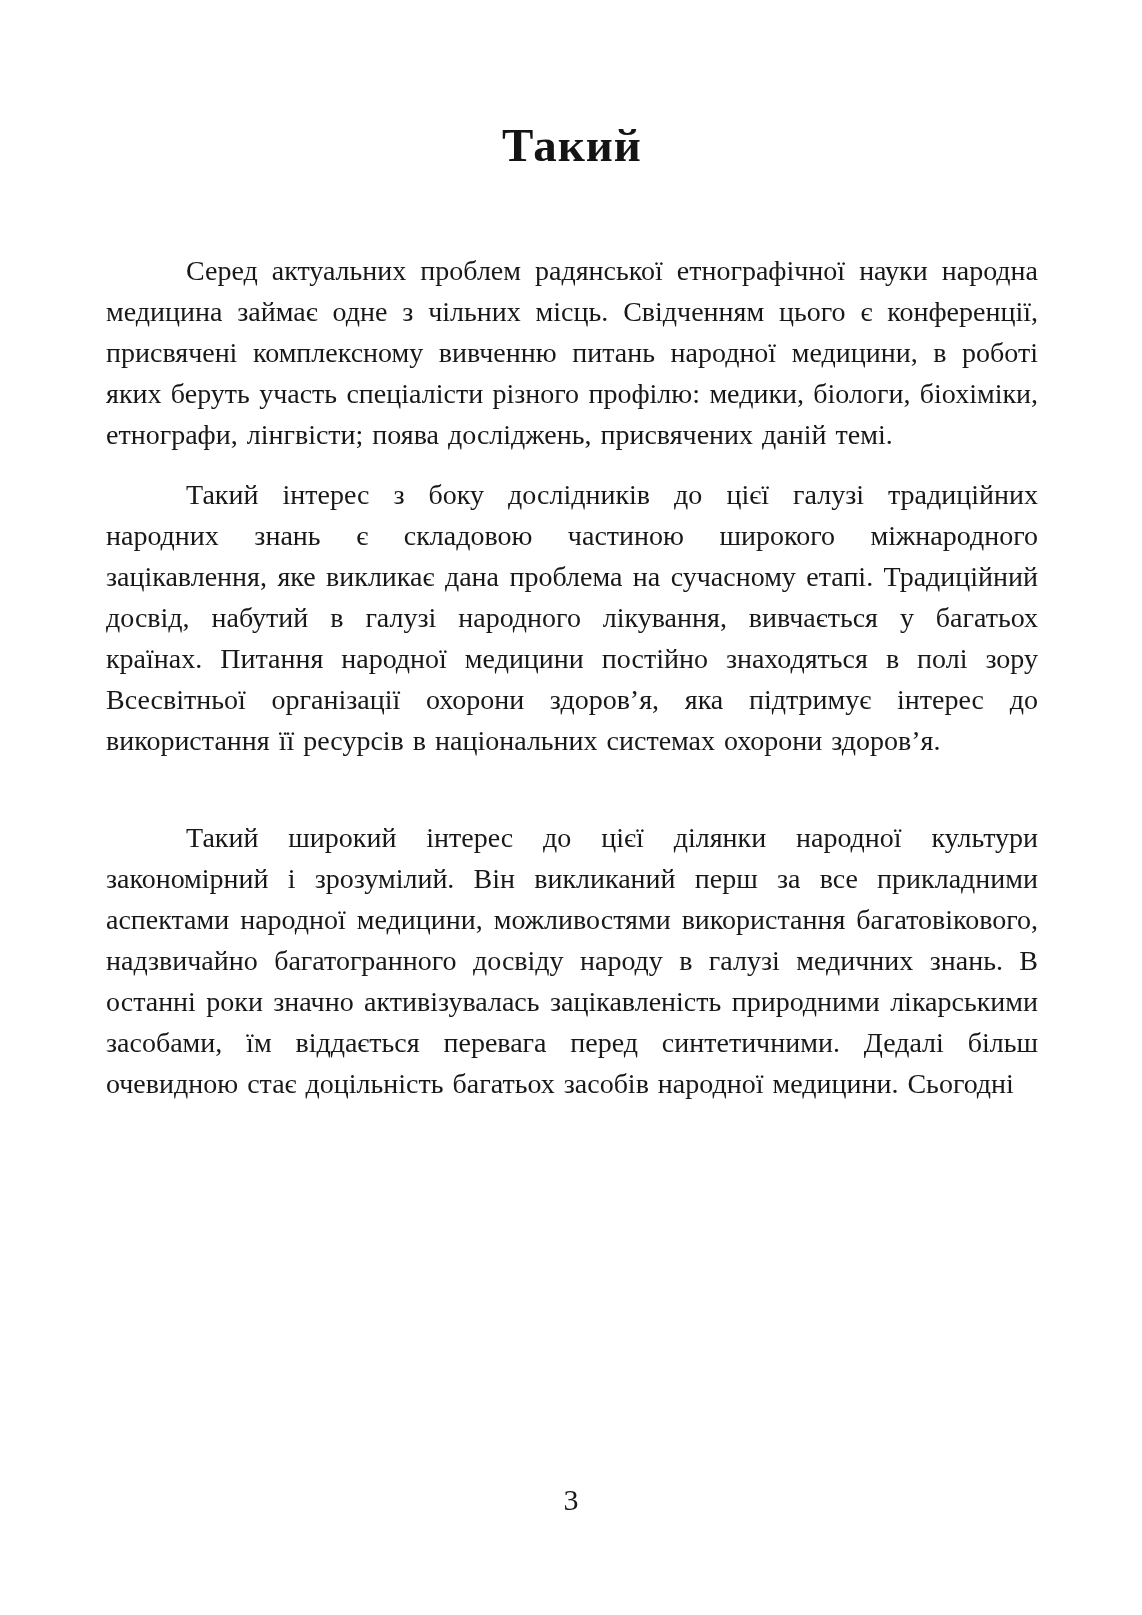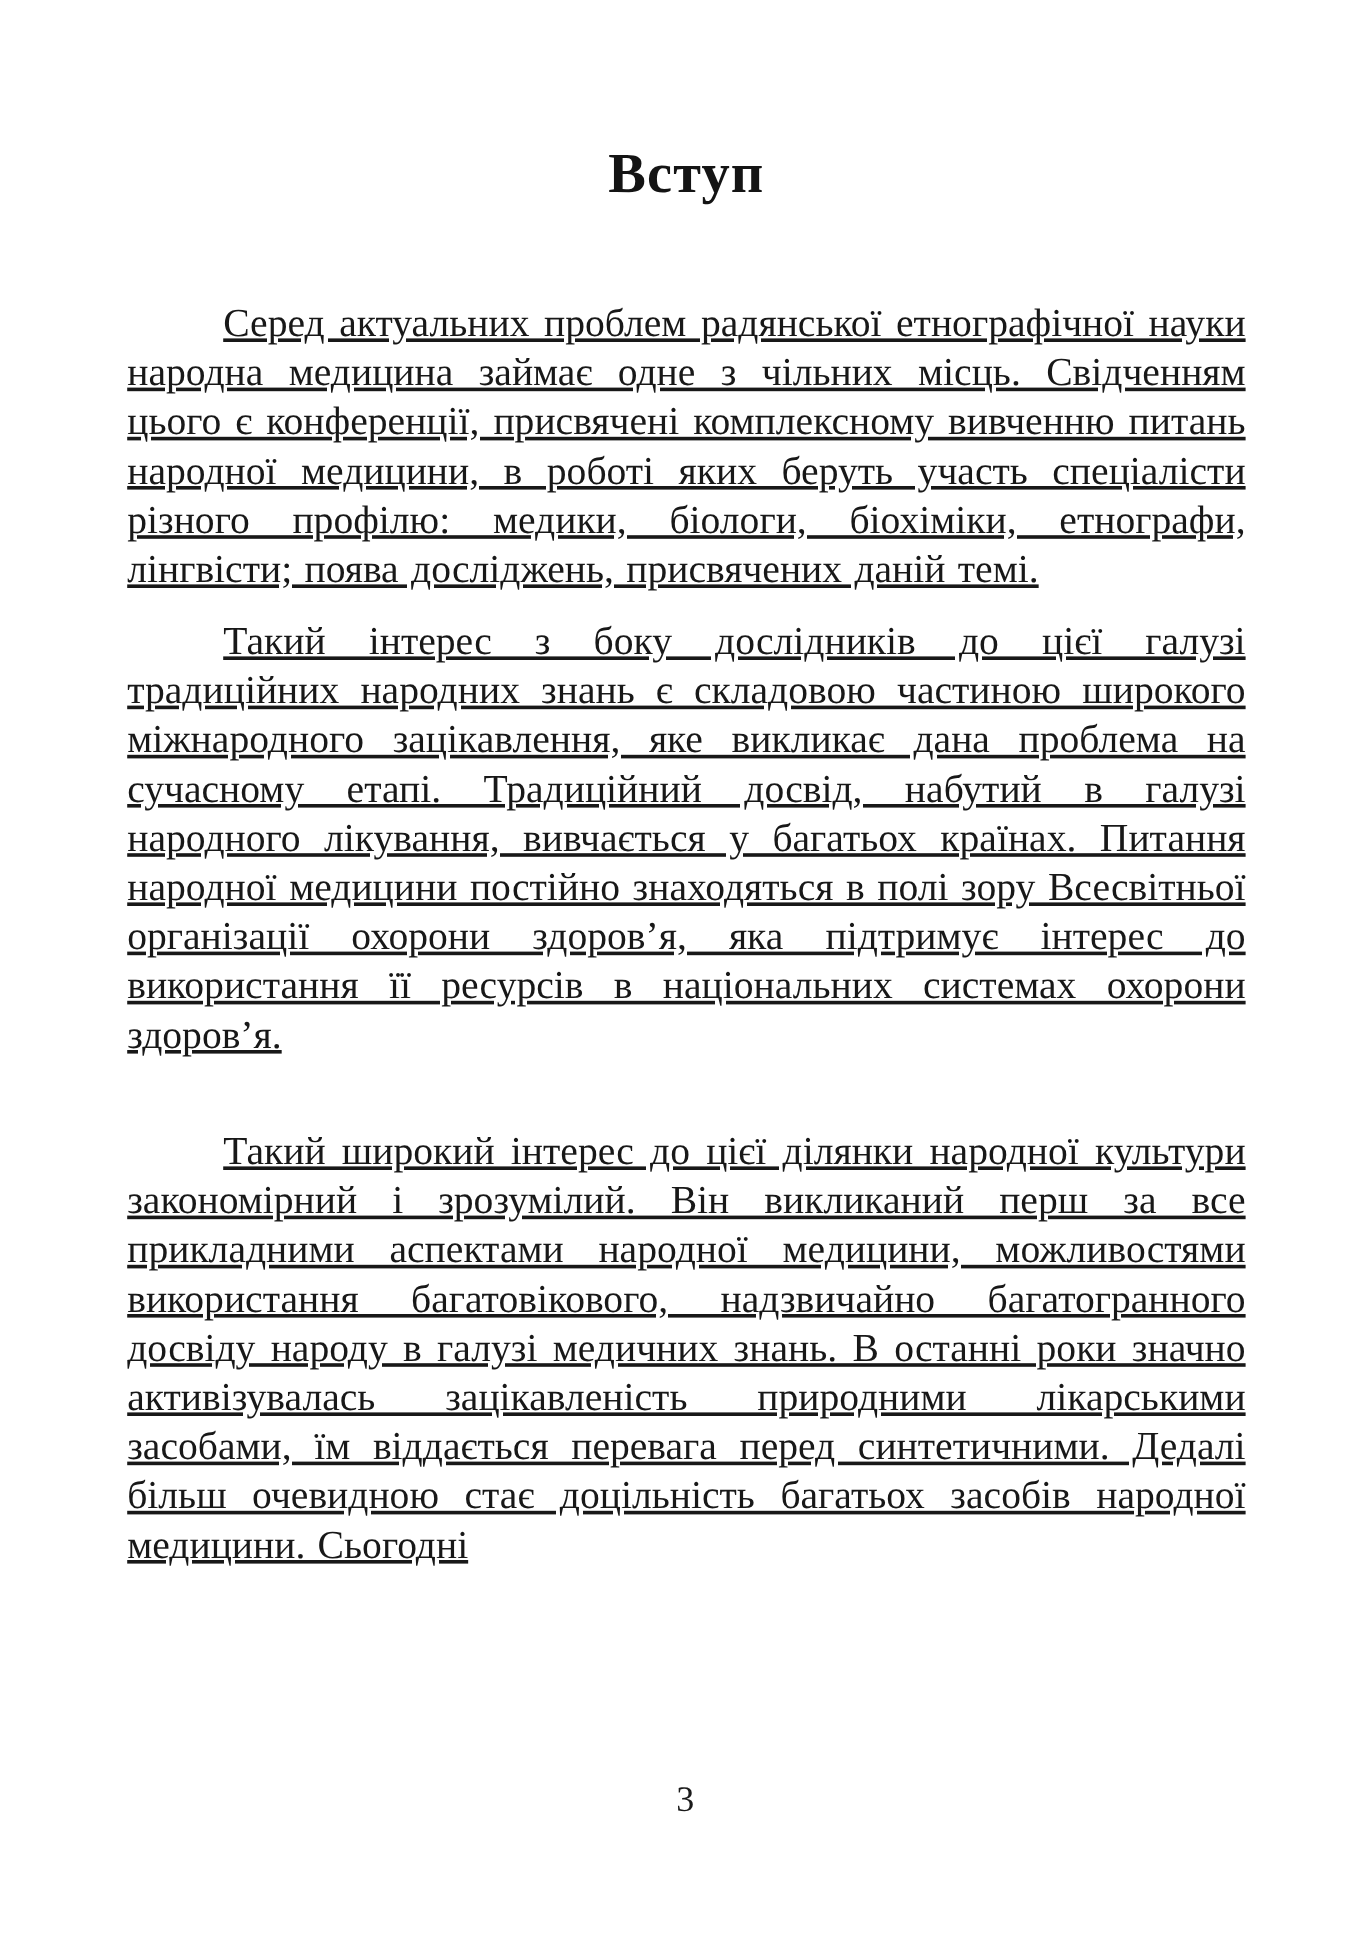--- a/index.html
+++ b/index.html
@@ -26,47 +26,46 @@
   }
   .page-title {
     font-size: 47px;
     font-weight: bold;
     text-align: center;
     letter-spacing: 1px;
     margin: 0 0 78px 0;
     color: #141414;
   }
   .body-text p {
-    font-size: 33px;
+    font-size: 28px;
     line-height: 41px;
     text-align: justify;
     text-indent: 80px;
     word-spacing: 2px;
     margin: 0 0 19px 0;
     color: #181818;
-    text-decoration: underline;
   }
   .body-text p.gap-after-large {
     margin-bottom: 56px;
   }
   .page-number {
     position: absolute;
     bottom: 98px;
     left: 0;
     width: 100%;
     text-align: center;
     font-size: 30px;
     color: #1a1a1a;
   }
 </style>
 </head>
 <body>
 
 <div class="page">
-  <h1 class="page-title">Вступ</h1>
+  <h1 class="page-title">Такий</h1>
 
   <div class="body-text">
     <p>Серед актуальних проблем радянської етнографічної науки народна медицина займає одне з чільних місць. Свідченням цього є конференції, присвячені комплексному вивченню питань народної медицини, в роботі яких беруть участь спеціалісти різного профілю: медики, біологи, біохіміки, етнографи, лінгвісти; поява досліджень, присвячених даній темі.</p>
     <p class="gap-after-large">Такий інтерес з боку дослідників до цієї галузі традиційних народних знань є складовою частиною широкого міжнародного зацікавлення, яке викликає дана проблема на сучасному етапі. Традиційний досвід, набутий в галузі народного лікування, вивчається у багатьох країнах. Питання народної медицини постійно знаходяться в полі зору Всесвітньої організації охорони здоров’я, яка підтримує інтерес до використання її ресурсів в національних системах охорони здоров’я.</p>
     <p>Такий широкий інтерес до цієї ділянки народної культури закономірний і зрозумілий. Він викликаний перш за все прикладними аспектами народної медицини, можливостями використання багатовікового, надзвичайно багатогранного досвіду народу в галузі медичних знань. В останні роки значно активізувалась зацікавленість природними лікарськими засобами, їм віддається перевага перед синтетичними. Дедалі більш очевидною стає доцільність багатьох засобів народної медицини. Сьогодні</p>
   </div>
 
   <div class="page-number">3</div>
 </div>
 

